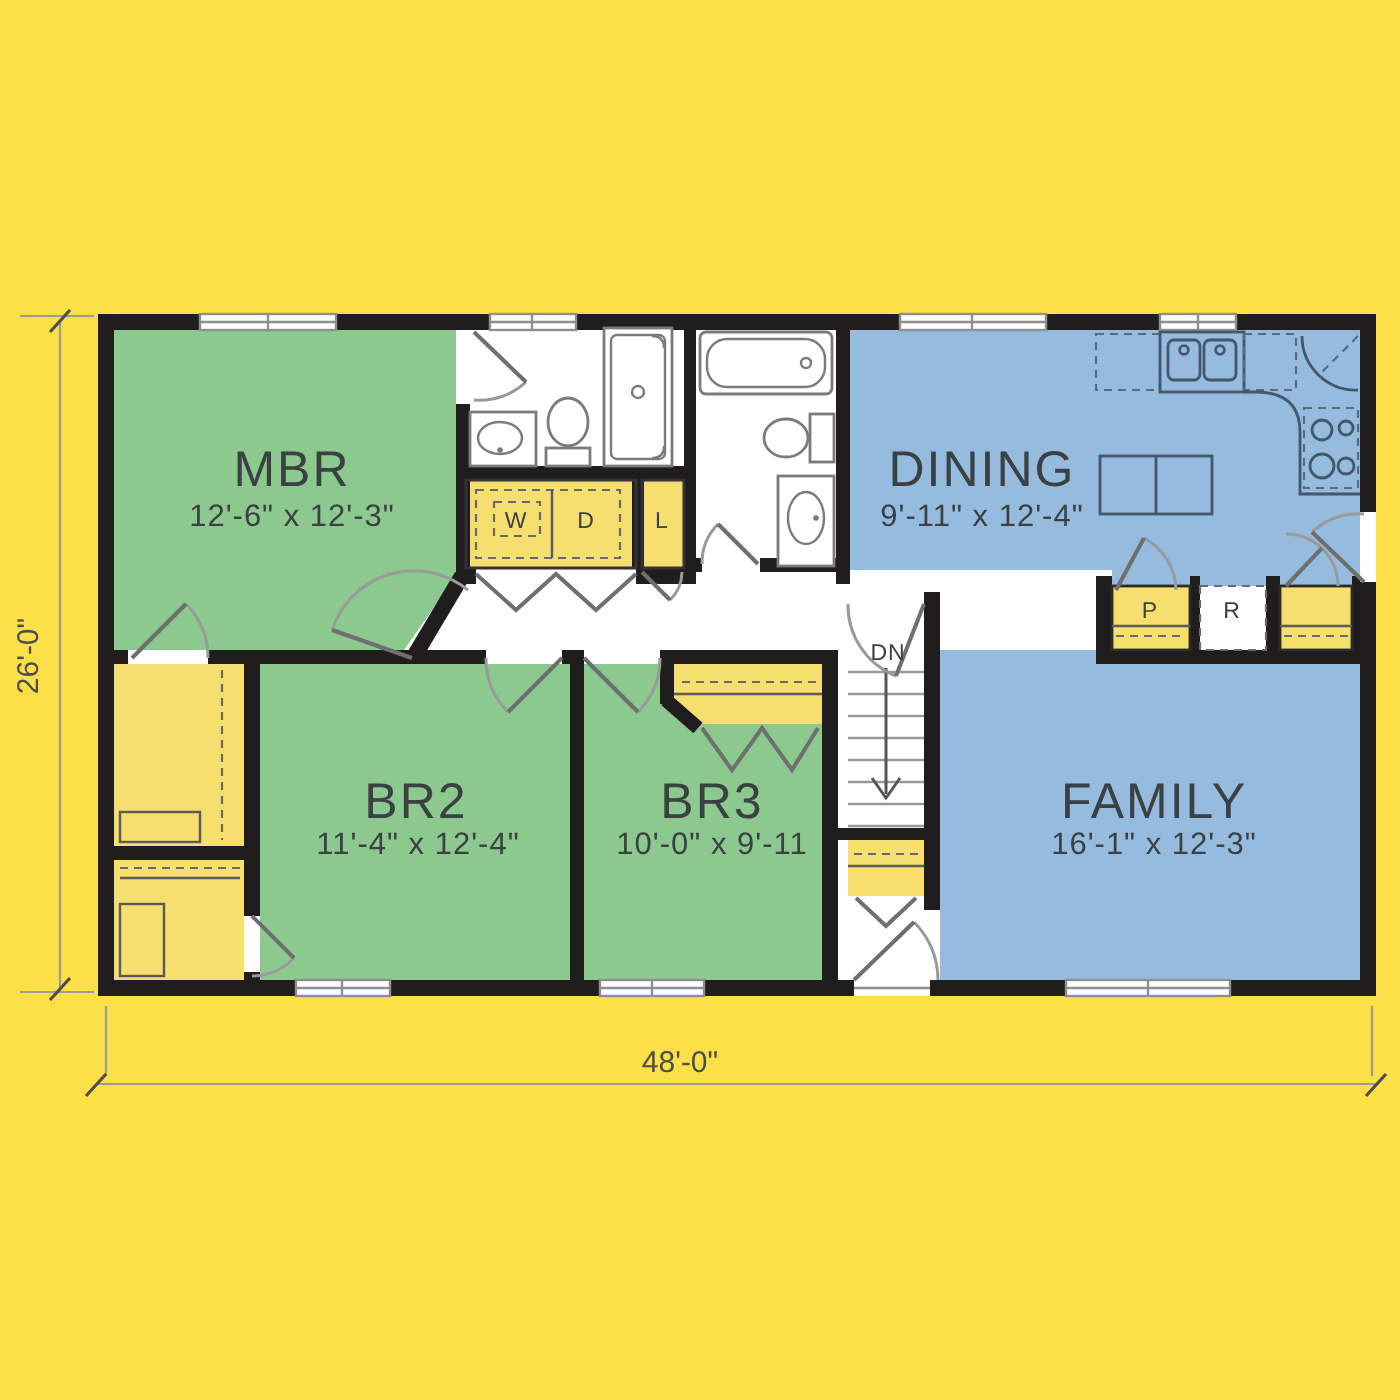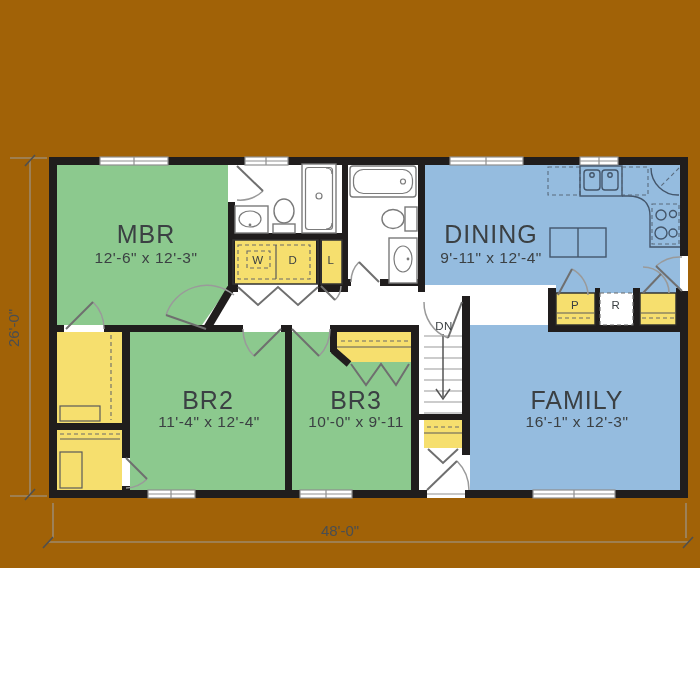--- a/index.html
+++ b/index.html
@@ -1,16 +1,16 @@
 <!DOCTYPE html>
 <html><head>
 <meta charset="utf-8">
 <style>
   html,body{margin:0;padding:0;background:#ffffff;}
-  .page{width:700px;height:568px;position:relative;background:#a16207;overflow:hidden;
+  .page{width:700px;height:700px;position:relative;background:#fde047;overflow:hidden;
         font-family:"Liberation Sans",sans-serif;}
   svg{display:block;}
   text{font-family:"Liberation Sans",sans-serif;fill:#3b4043;}
   .room-name{font-size:25px;letter-spacing:1px;}
   .room-dims{font-size:15.5px;letter-spacing:.5px;}
   .tiny-label{font-size:11.5px;letter-spacing:.5px;}
   .dim-label{font-size:15px;fill:#4a4e52;}
   .wall{fill:#201d1d;}
   .gap{fill:#ffffff;}
   .win{fill:#ffffff;stroke:#8f8f8f;stroke-width:1.2;}

